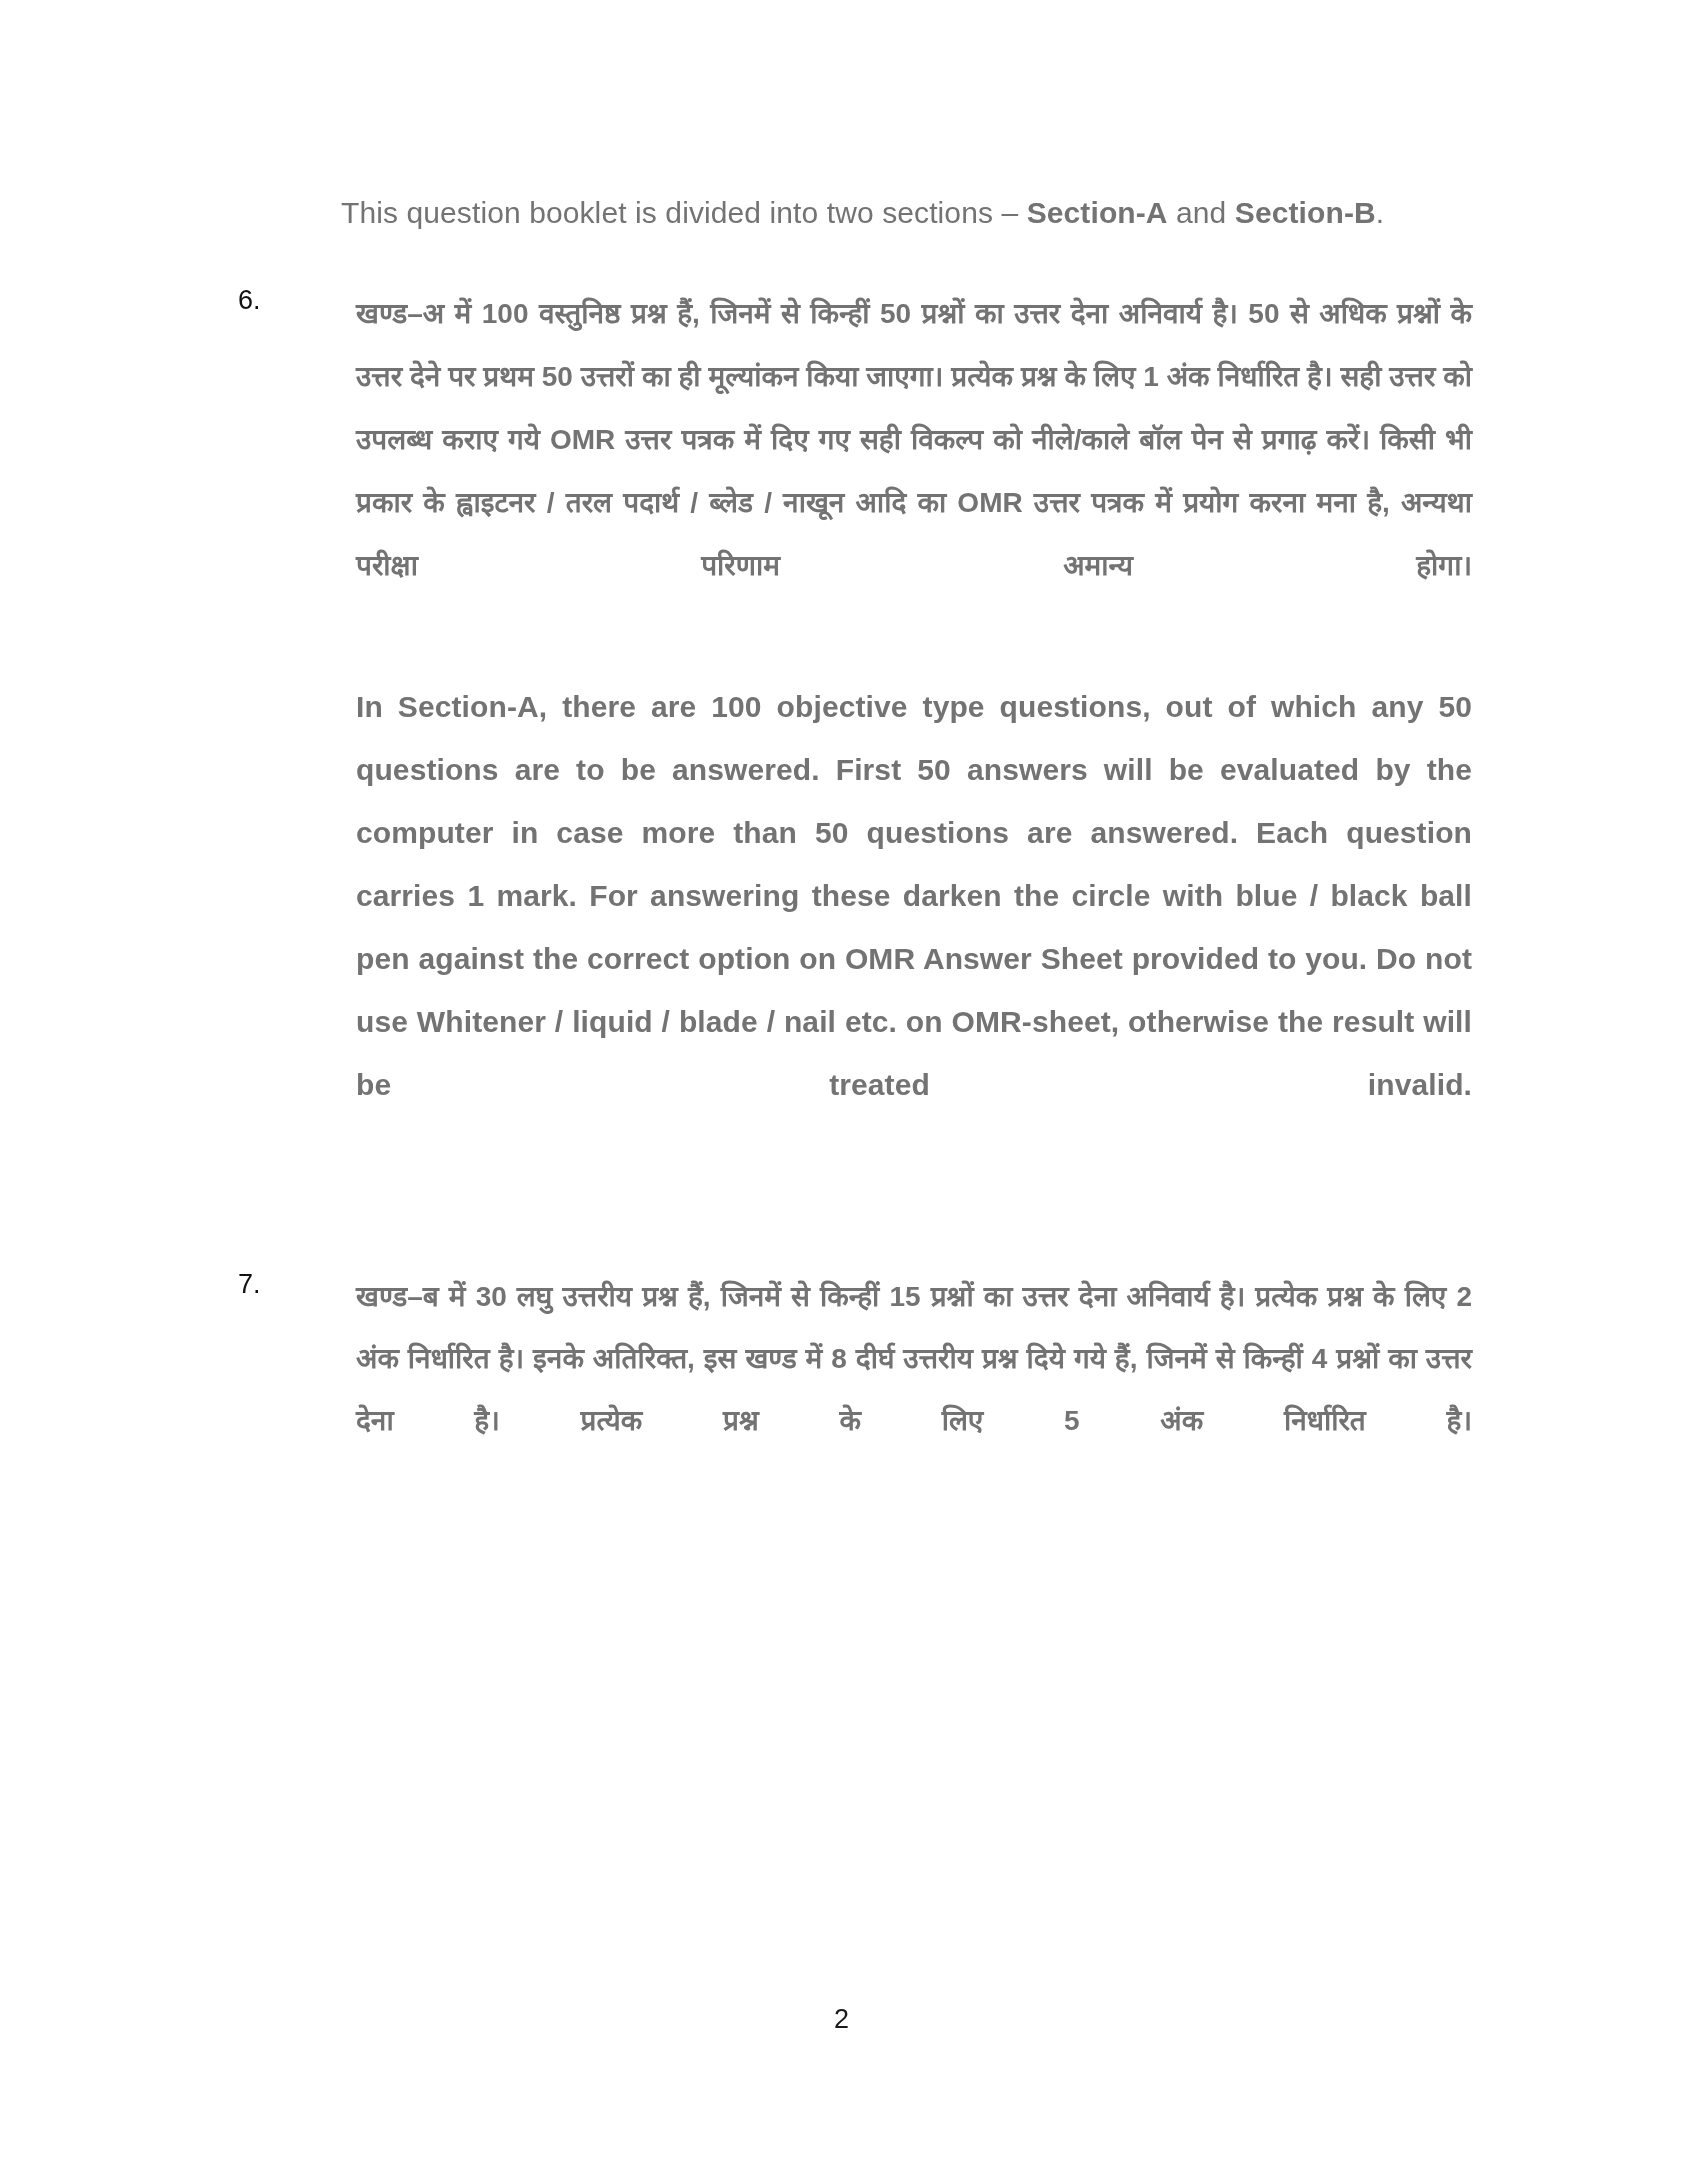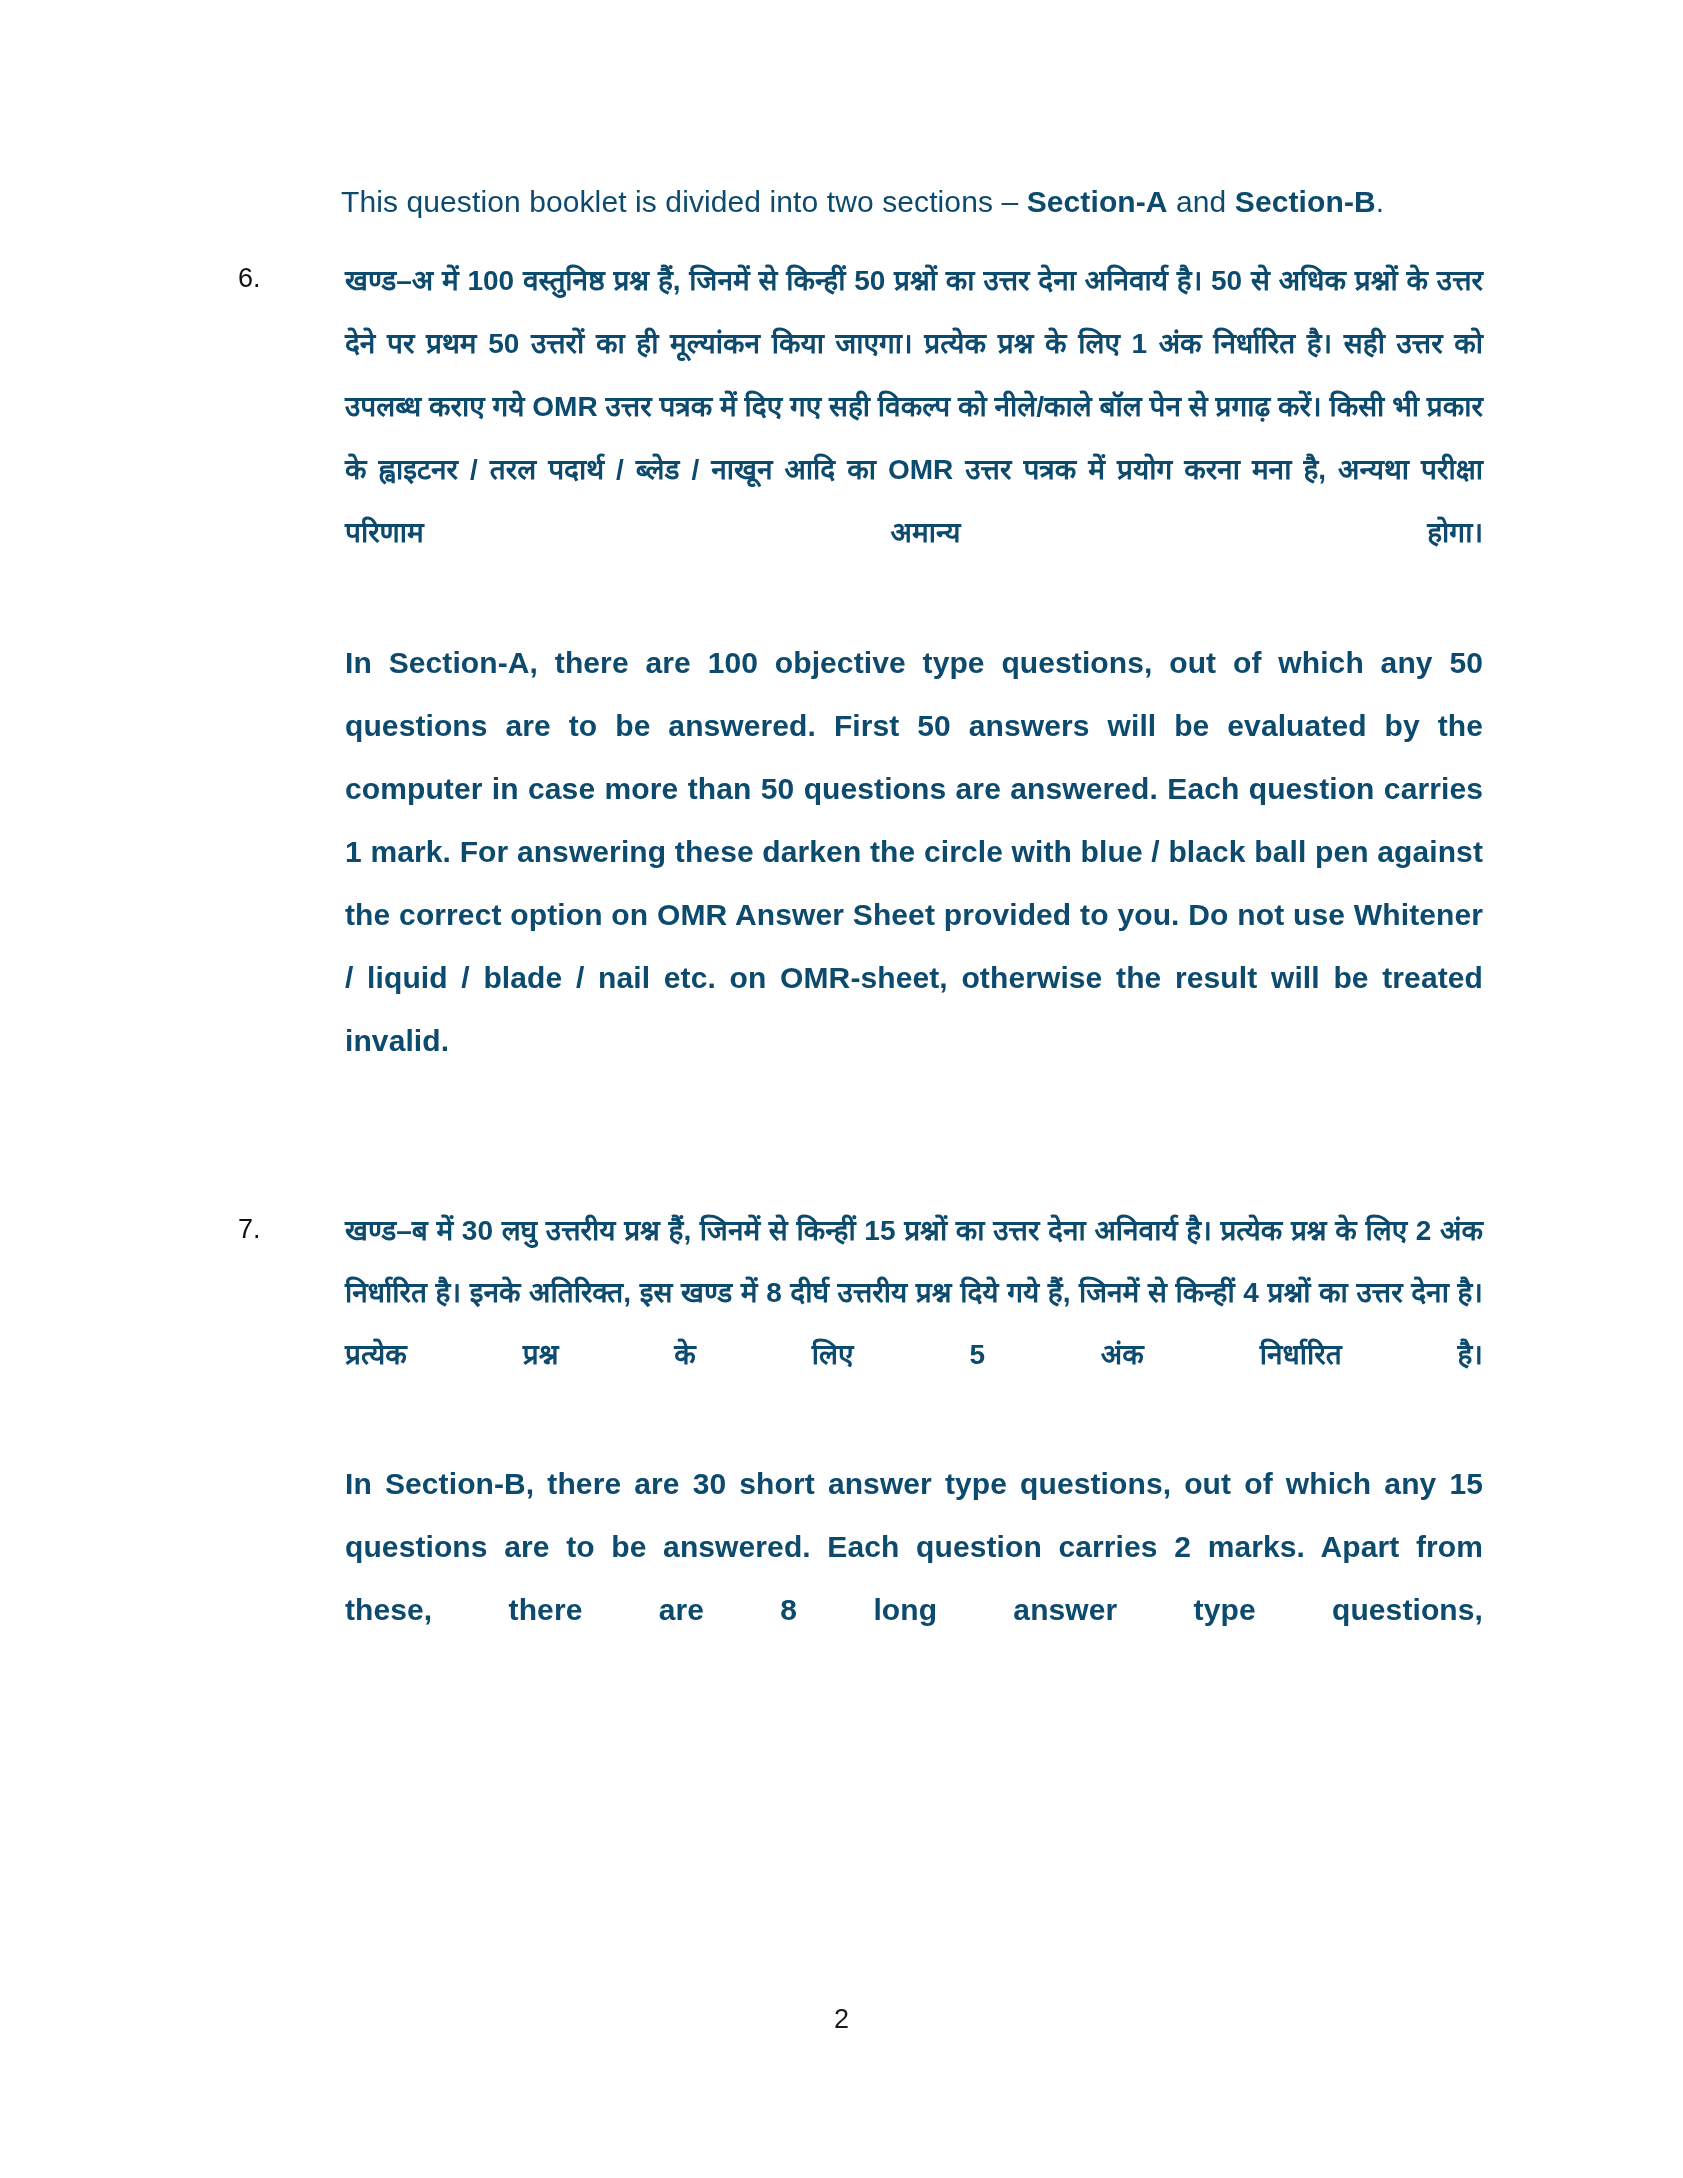--- a/index.html
+++ b/index.html
@@ -47,24 +47,24 @@
     padding-top: 2px;
   }
   .body {
     flex: 1 1 auto;
     min-width: 0;
     font-weight: bold;
   }
 
   
   .para {
-    margin: 4px;
+    margin: 15px;
     text-align: justify;
     text-justify: inter-word;
-    color: #0c4a6e;
+    color: #737373;
   }
   .para-en {
     font-family: "Liberation Sans", sans-serif;
     font-size: 30px;
     line-height: 63px;
     letter-spacing: 0.1px;
   }
   .para-hi {
     font-family: "Liberation Sans", sans-serif;
     font-size: 28px;
@@ -120,21 +120,20 @@
         <p class="para para-en">In Section-A, there are 100 objective type questions, out of which any 50 questions are to be answered. First 50 answers will be evaluated by the computer in case more than 50 questions are answered. Each question carries 1 mark. For answering these darken the circle with blue / black ball pen against the correct option on OMR Answer Sheet provided to you. Do not use Whitener / liquid / blade / nail etc. on OMR-sheet, otherwise the result will be treated invalid.</p>
       </div>
     </div>
 
     <div class="gap-lg"></div>
 
     <div class="block">
       <div class="num">7.</div>
       <div class="body">
         <p class="para para-hi tight">खण्ड–ब में 30 लघु उत्तरीय प्रश्न हैं, जिनमें से किन्हीं 15 प्रश्नों का उत्तर देना अनिवार्य है। प्रत्येक प्रश्न के लिए 2 अंक निर्धारित है। इनके अतिरिक्त, इस खण्ड में 8 दीर्घ उत्तरीय प्रश्न दिये गये हैं, जिनमें से किन्हीं 4 प्रश्नों का उत्तर देना है। प्रत्येक प्रश्न के लिए 5 अंक निर्धारित है।</p>
-        <p class="para para-en">In Section-B, there are 30 short answer type questions, out of which any 15 questions are to be answered. Each question carries 2 marks. Apart from these, there are 8 long answer type questions,</p>
       </div>
     </div>
 
   </div>
 
   <div class="page-number">2</div>
 
 </div>
 
 

